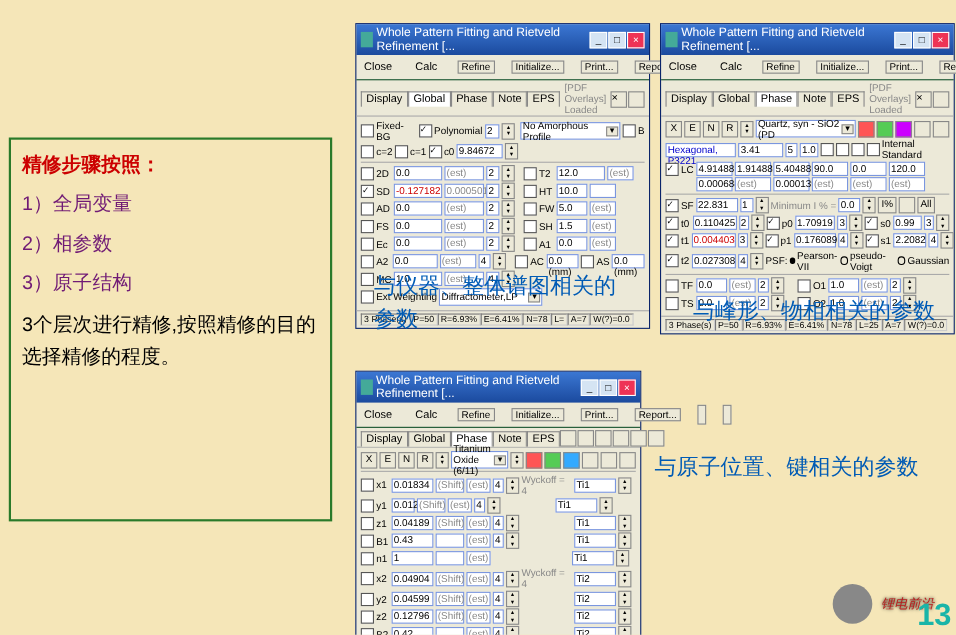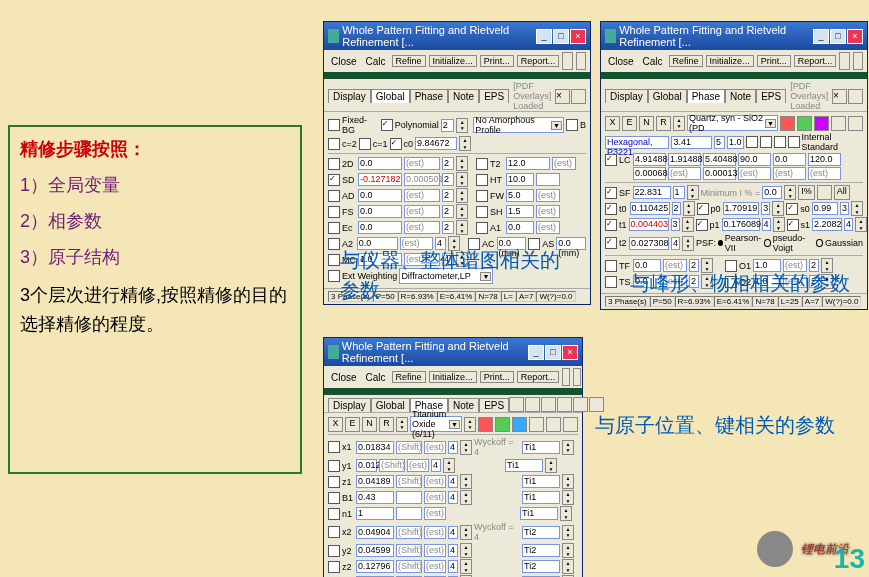--- a/index.html
+++ b/index.html
@@ -6,21 +6,21 @@
 .box{position:absolute;left:8px;top:125px;width:270px;height:325px;border:2px solid #2A7A2A;padding:10px}
 .box .ttl{color:#C00;font-size:18px;font-weight:bold;margin-bottom:12px}
 .box .itm{color:#701a75;font-size:18px;margin-bottom:12px}
 .box .desc{color:#000;font-size:18px;line-height:1.6}
 .win{position:absolute;background:#ECE9D8;border:1px solid #0A246A}
 .tb{background:linear-gradient(#3B77D3,#1B4A9E);color:#fff;font-size:11px;padding:2px 4px;display:flex;align-items:center}
 .tb .ico{width:14px;height:14px;background:#4A9;margin-right:3px}
 .tb .cls{margin-left:auto;display:flex;gap:1px}
 .tb .cls span{width:14px;height:13px;background:#D5E4F3;border:1px solid #fff;font-size:9px;line-height:13px;text-align:center;color:#000}
 .tb .cls span.x{background:#E35;color:#fff}
-.menu{font-size:10px;padding:2px 4px;border-bottom:7px solid #14532d;display:flex;gap:3px;align-items:center}
+.menu{font-size:10px;padding:2px 4px;border-bottom:1px solid #14532d;display:flex;gap:15px;align-items:center}
 .menu span{padding:1px 3px}
 .menu .btn{border:1px solid #888;background:#ECE9D8;padding:0 3px;font-size:9px}
 .menu .ic{width:14px;height:14px;border:1px solid #888;background:#ECE9D8;display:inline-block}
 .tabs{font-size:10px;display:flex;padding:2px 4px 0;gap:0;align-items:center;border-bottom:1px solid #aaa}
 .tabs .tab{border:1px solid #888;border-bottom:none;padding:1px 4px;background:#ECE9D8}
 .tabs .tab.act{background:#fff}
 .tabs .rt{margin-left:auto;display:flex;gap:1px}
 .body{padding:3px 4px;font-size:9px}
 .row{display:flex;align-items:center;gap:2px;margin-bottom:1px}
 .cb{width:10px;height:10px;border:1px solid #555;background:#fff;display:inline-block;flex-shrink:0}

